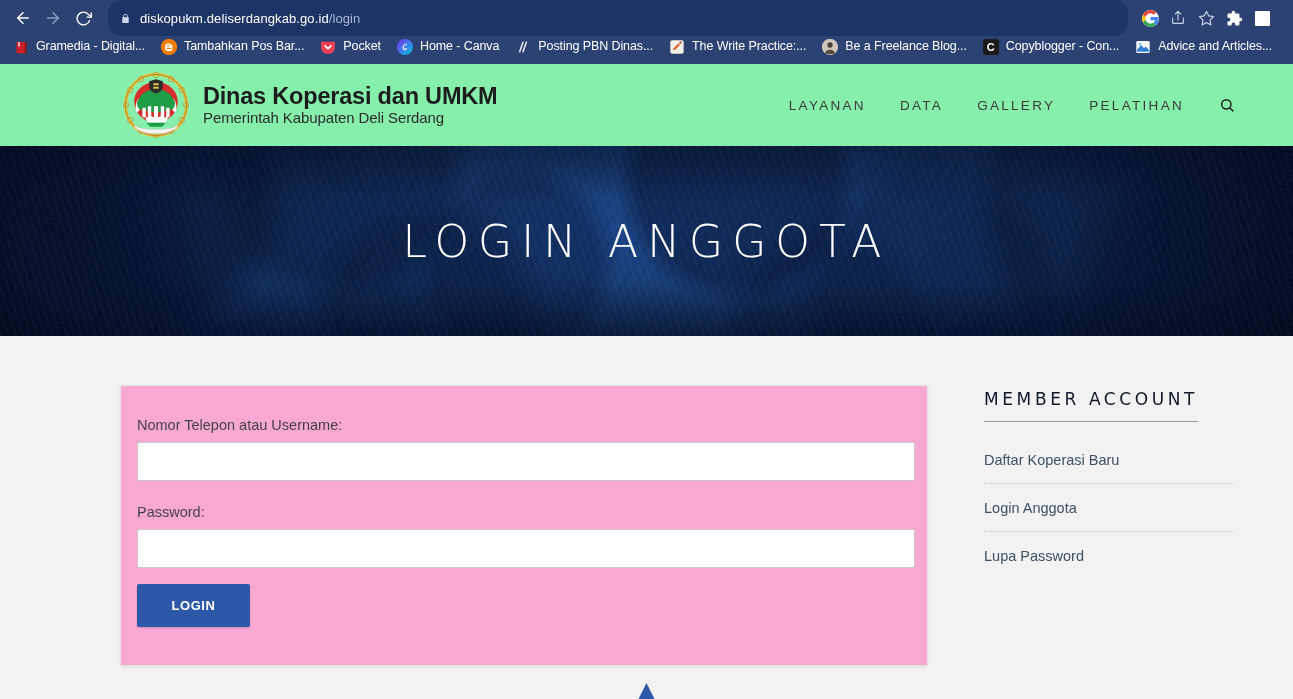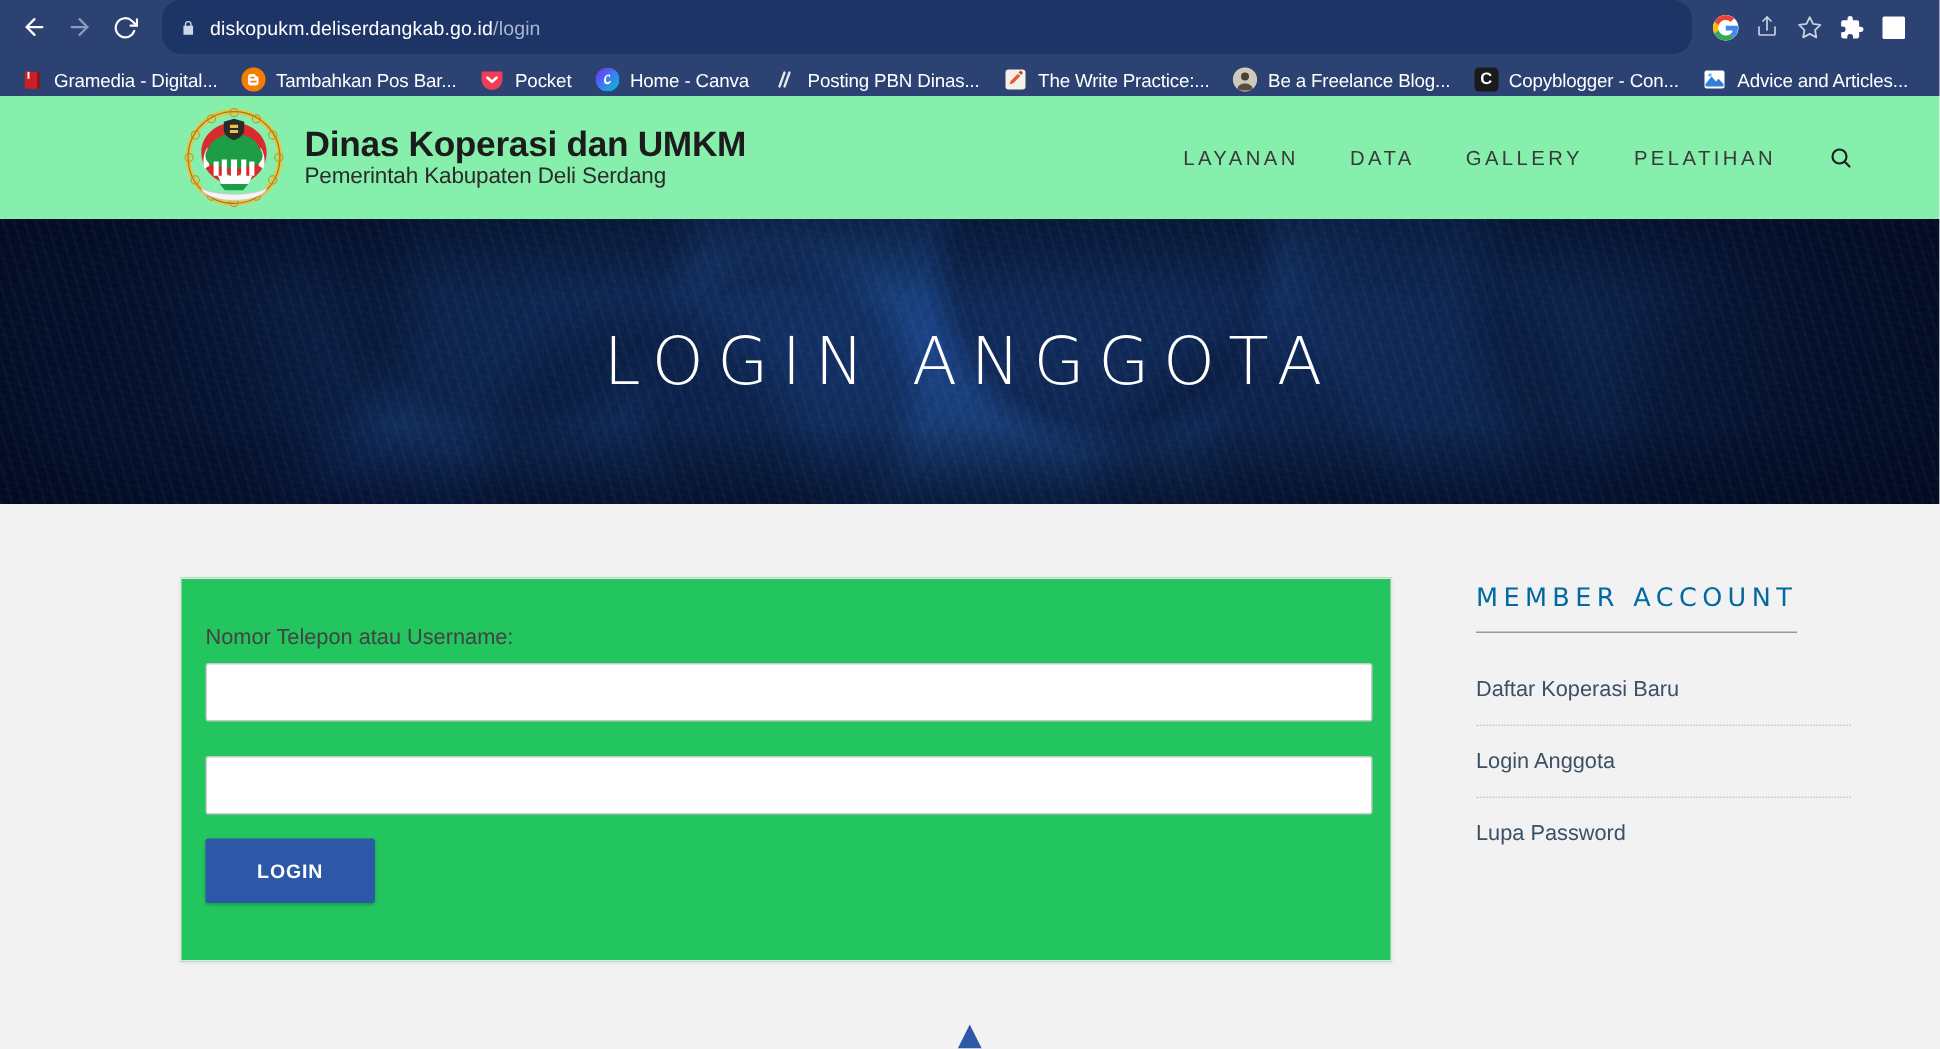--- a/index.html
+++ b/index.html
@@ -71,21 +71,21 @@
   
   #bookmarks-bar {
     height: 28px;
     background: #2c4272;
     display: flex; align-items: center;
     padding: 0 6px;
     gap: 2px;
     overflow: hidden;
   }
   .bookmark {
-    display: flex; align-items: flex-end;
+    display: flex; align-items: flex-start;
     height: 22px;
     padding: 0 7px;
     border-radius: 4px;
     cursor: pointer;
     flex: 0 0 auto;
   }
   .bm-favicon {
     width: 16px; height: 16px;
     margin-right: 7px;
     flex: 0 0 auto;
@@ -209,21 +209,21 @@
   
   #body-wrap {
     display: flex;
     padding: 49px 0 0 0;
     position: relative;
   }
 
   #login-card {
     width: 808px;
     margin-left: 120px;
-    background: #22c55e;
+    background: #f9a8d4;
     border: 1px solid #e4e4e4;
     box-shadow: 0 1px 3px rgba(0,0,0,0.08);
     padding: 31px 30px 38px 16px;
   }
   .field-group { margin-bottom: 23px; }
   .field-group:last-of-type { margin-bottom: 0; }
   .field-label {
     font-size: 14.5px;
     color: #434343;
     margin-bottom: 9px;
@@ -259,21 +259,21 @@
 
   
   #sidebar {
     margin-left: 56px;
     width: 250px;
     padding-top: 4px;
   }
   #sidebar-heading {
     font-size: 17px;
     font-weight: 400;
-    color: #0369a1;
+    color: #0f172a;
     letter-spacing: 3.6px;
     padding-bottom: 12px;
     border-bottom: 1px solid #999;
     display: inline-block;
     font-family: "DejaVu Sans", sans-serif;
   }
   #sidebar-links { margin-top: 14px; }
   .sb-link {
     display: block;
     font-size: 14.5px;
@@ -537,20 +537,21 @@
 
   <div id="body-wrap">
 
     <div id="login-card">
       <div class="field-group">
         <label class="field-label">Nomor Telepon atau Username:</label>
         <input class="field-input" type="text" value="" style="">
       </div>
 
       <div class="field-group">
+        <label class="field-label">Password:</label>
         <input class="field-input" type="password" value="" style="">
       </div>
 
       <button id="login-submit">LOGIN</button>
     </div>
 
     <div id="sidebar">
       <div id="sidebar-heading">MEMBER ACCOUNT</div>
       <div id="sidebar-links">
         <a class="sb-link">Daftar Koperasi Baru</a>

